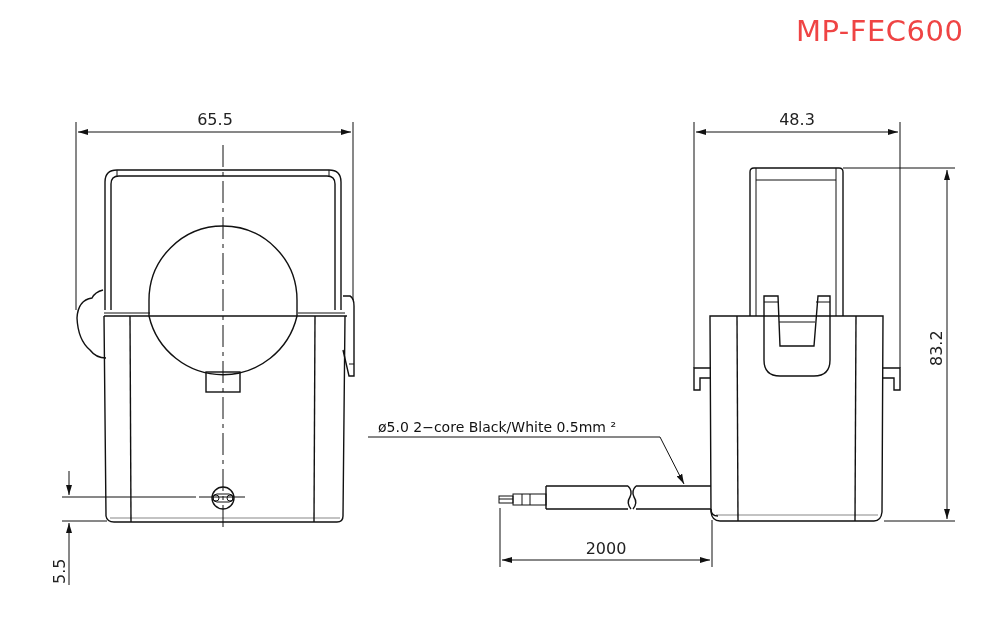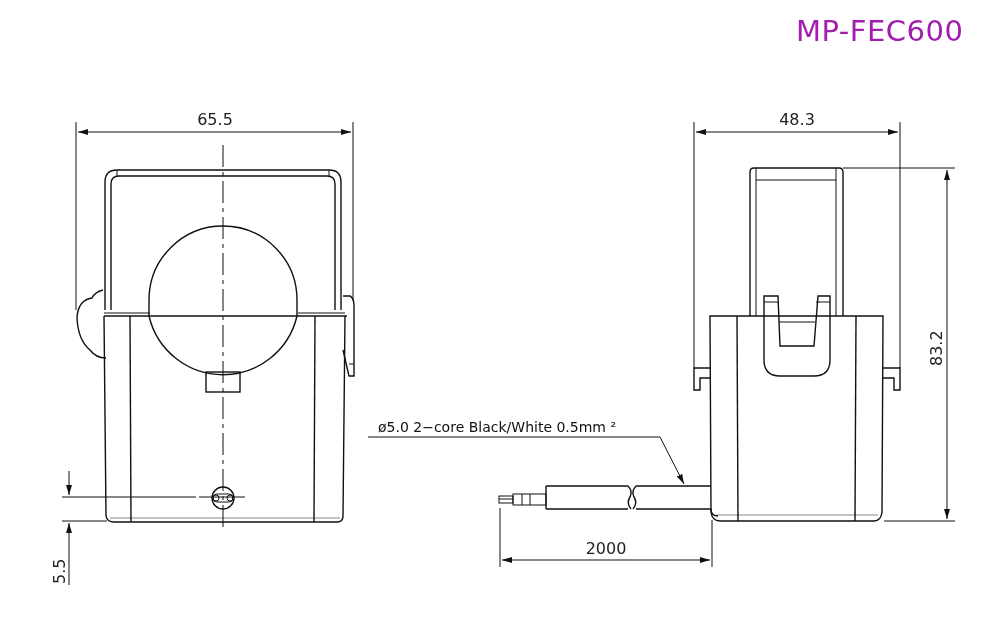--- a/index.html
+++ b/index.html
@@ -1,17 +1,17 @@
 <!DOCTYPE html>
 <html><head>
   <meta charset="utf-8">
   <style>
     html, body { margin: 0; padding: 0; background: #ffffff; }
     body { width: 1000px; height: 634px; position: relative; overflow: hidden; font-family: "DejaVu Sans", sans-serif; }
-    #model-title { position: absolute; left: 796px; top: 14px; font-family: "DejaVu Sans", sans-serif; font-size: 29px; color: #a21caf; letter-spacing: 0.5px; }
+    #model-title { position: absolute; left: 796px; top: 14px; font-family: "DejaVu Sans", sans-serif; font-size: 29px; color: #ef4444; letter-spacing: 0.5px; }
     svg#drawing { position: absolute; left: 0; top: 0; }
     .ln { stroke: #111; stroke-width: 1.4; fill: none; }
     .thin { stroke: #111; stroke-width: 1; fill: none; }
     .gray { stroke: #888; stroke-width: 1.2; fill: none; }
     .center { stroke: #111; stroke-width: 1; fill: none; stroke-dasharray: 22 5 4 5; }
     .dimtxt { font-family: "DejaVu Sans", sans-serif; font-size: 16px; fill: #222; }
     .note { font-family: "DejaVu Sans", sans-serif; font-size: 14px; fill: #111; }
   </style>
 </head>
 <body>

